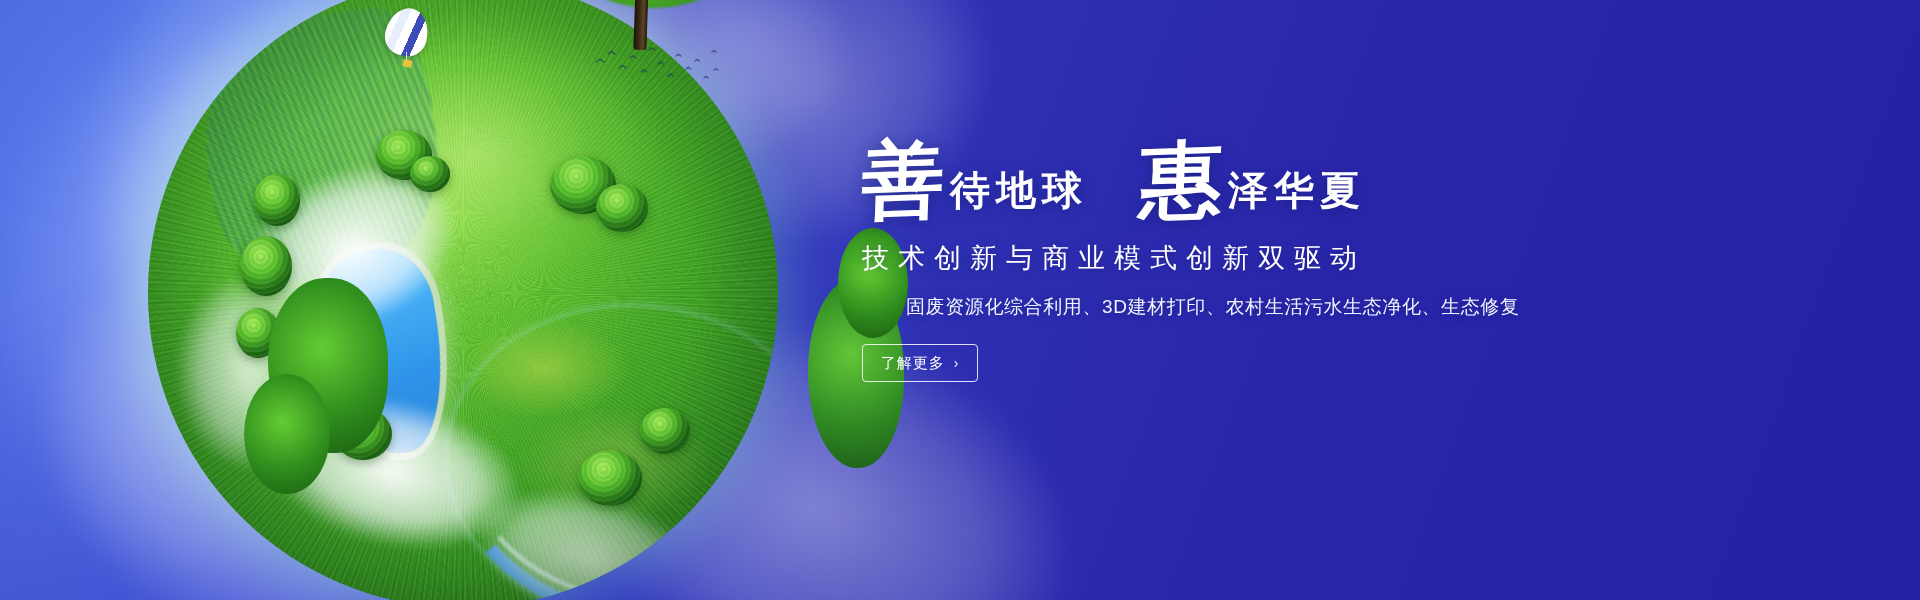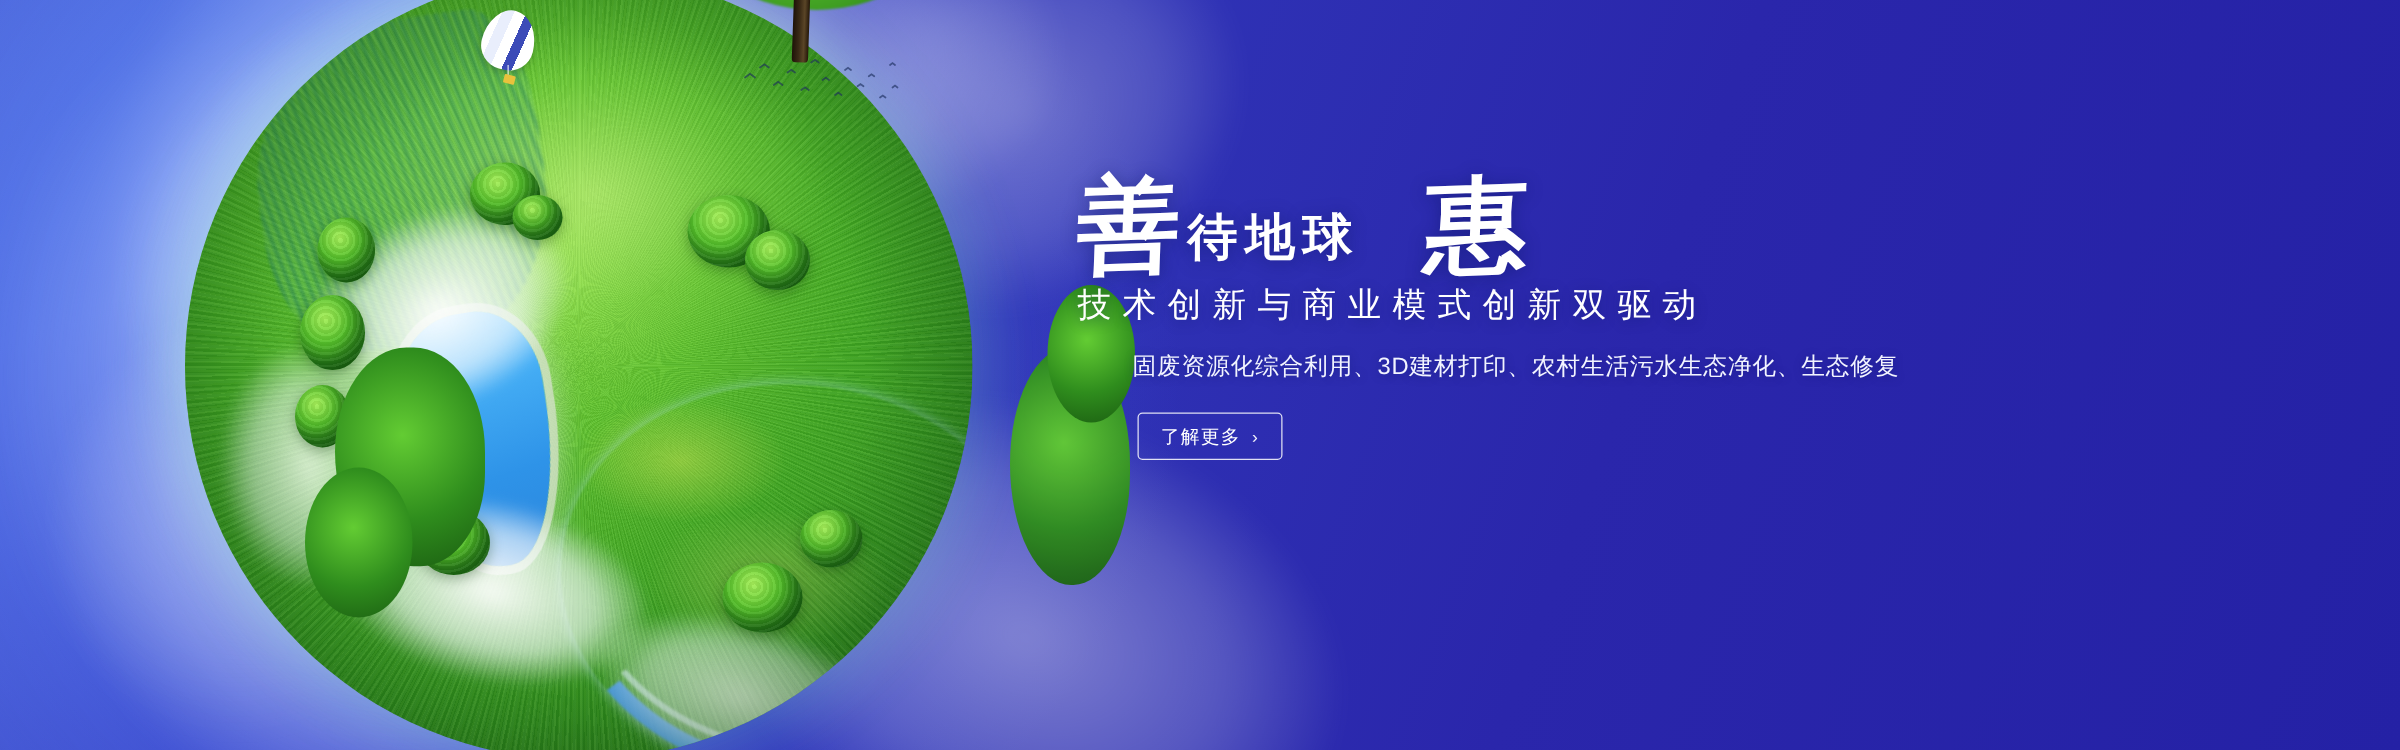--- a/index.html
+++ b/index.html
@@ -225,42 +225,41 @@
   }
   .reg{
     font-family:Liberation Sans, sans-serif;
     font-size:40px;line-height:1;font-weight:700;
     letter-spacing:6px;
     padding-bottom:8px;
     display:inline-block;
   }
   .gap{display:inline-block;width:52px;}
   .subtitle{
-    margin-top:8px;
+    margin-top:22px;
     font-size:27px;letter-spacing:9px;font-weight:400;
     color:#ffffff;white-space:nowrap;
     text-shadow:0 1px 10px rgba(10,20,90,.40);
   }
   .desc{
     margin-top:18px;
     font-size:19px;letter-spacing:.6px;font-weight:400;
     color:#f2f4ff;white-space:nowrap;
     text-shadow:0 1px 8px rgba(10,20,90,.40);
     margin-left:44px;
   }
   .cta{
     margin-top:24px;
     display:inline-flex;align-items:center;justify-content:center;gap:9px;
     width:116px;height:38px;
     border:1px solid rgba(255,255,255,.85);
     border-radius:4px;
     color:#fff;font-size:15px;letter-spacing:1px;
     background:transparent;cursor:pointer;
     box-sizing:border-box;
-    margin-left:48px;
   }
   .cta .chev{font-size:14px;opacity:.95;line-height:1;}
 </style>
 </head>
 <body>
 
 <div class="banner">
 
   <div class="sky-left"></div>
   <div class="sky-veil"></div>
@@ -342,20 +341,21 @@
     </svg>
   </div>
 
   <div class="content">
 
     <div class="headline">
       <span class="cal">善</span>
       <span class="reg">待地球</span>
       <span class="gap"></span>
       <span class="cal">惠</span>
+      <span class="reg">泽华夏</span>
     </div>
 
     <div class="subtitle">技术创新与商业模式创新双驱动</div>
 
     <div class="desc">固废资源化综合利用、3D建材打印、农村生活污水生态净化、生态修复</div>
 
     <div class="cta">
       <span>了解更多</span>
       <span class="chev">›</span>
     </div>

